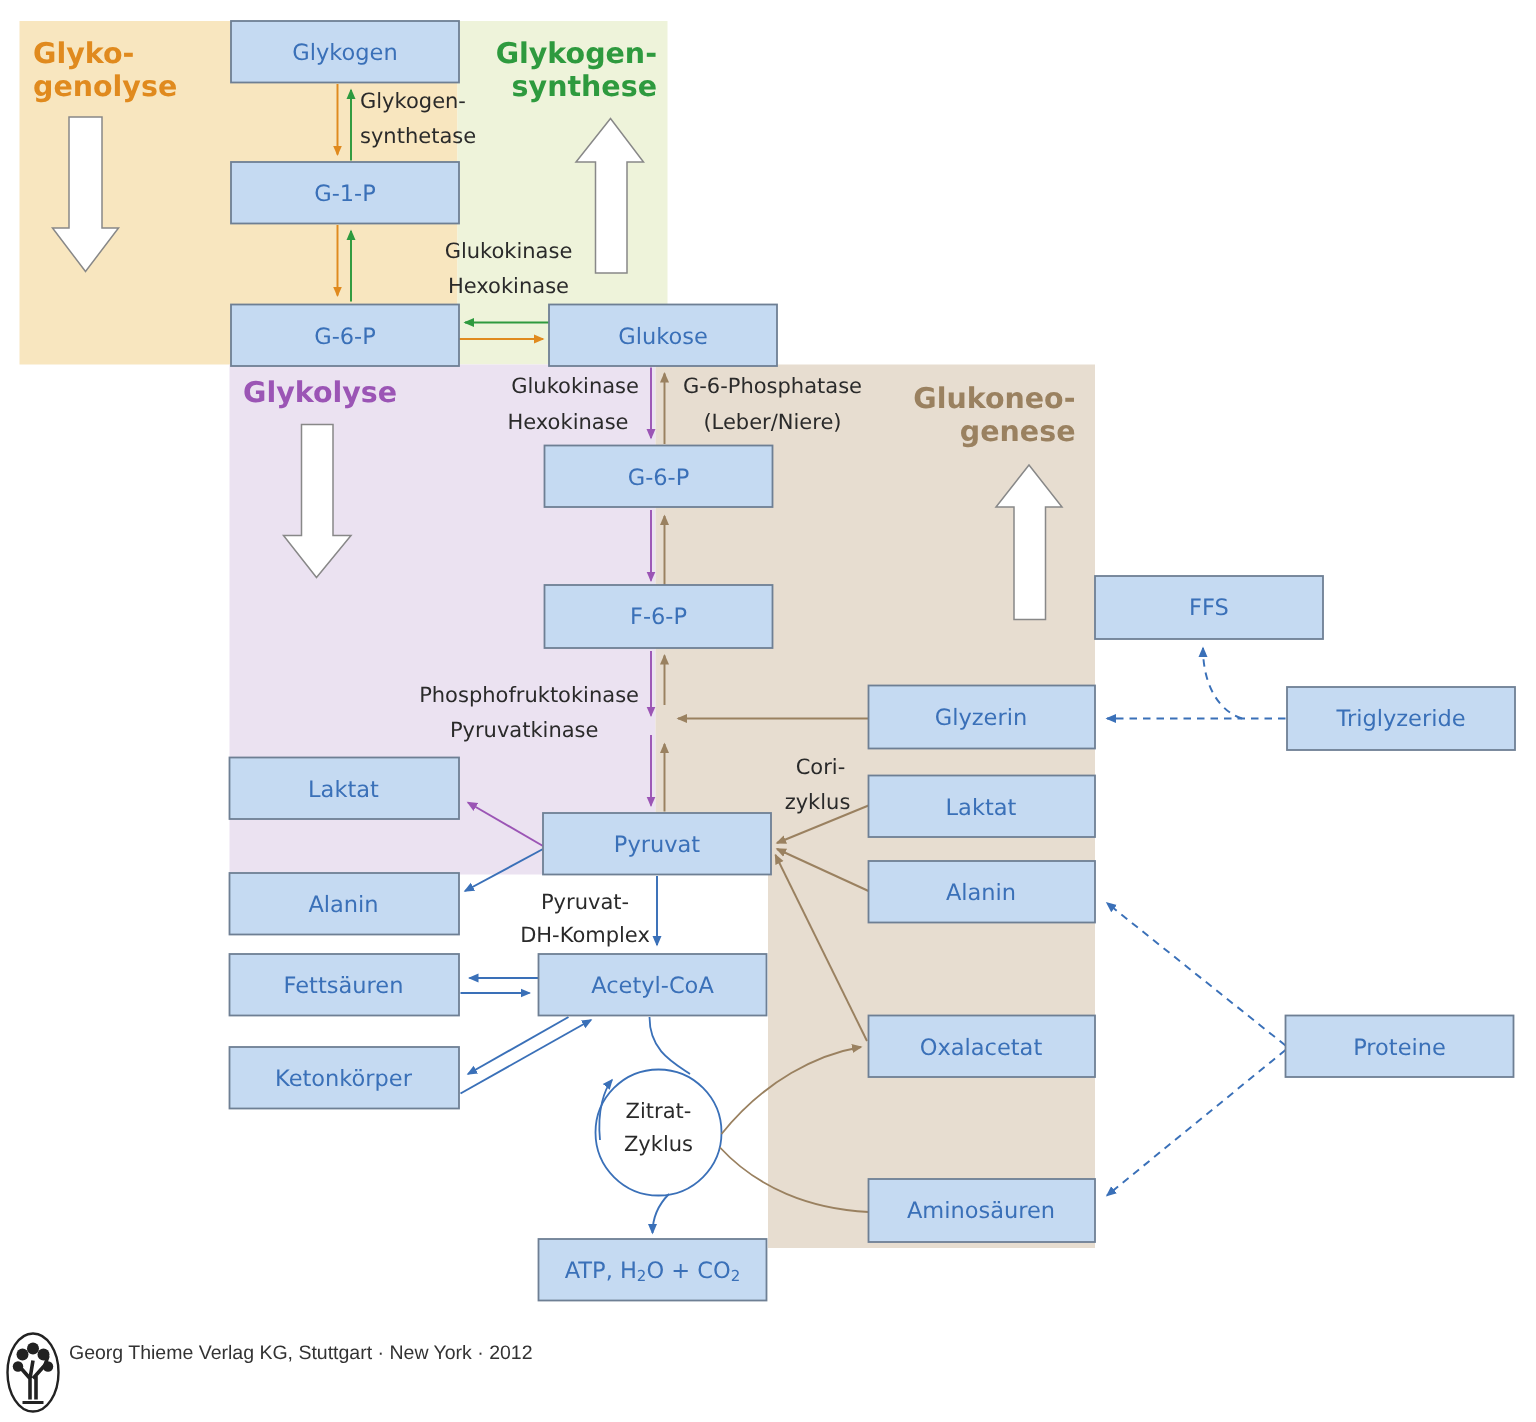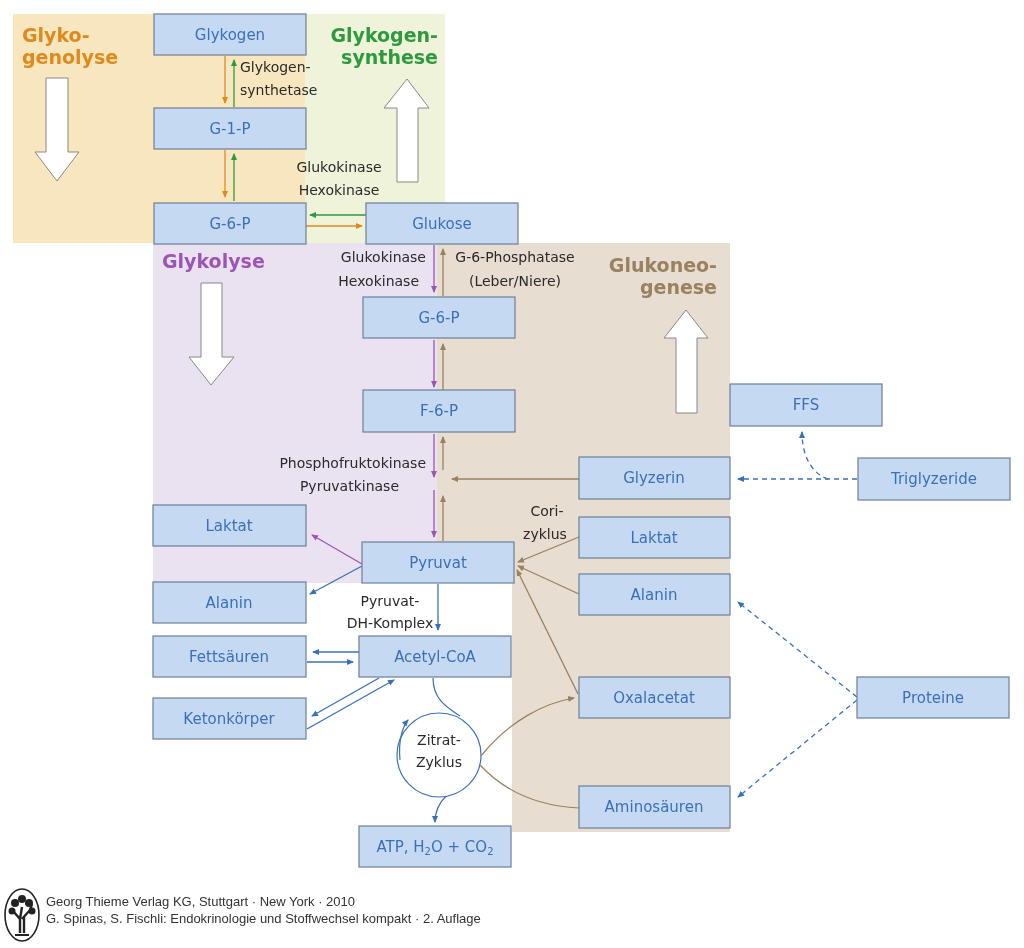--- a/index.html
+++ b/index.html
@@ -204,15 +204,14 @@
   <path d="M17,46 L17,32 L10,24 M17,32 L19,20 M19,32 L27,23 L29,17 M21,46 L21,30" stroke="#222" stroke-width="2.4" fill="none"></path>
   <circle cx="12" cy="16" r="4" fill="#222"></circle>
     <circle cx="19" cy="12" r="4" fill="#222"></circle>
     <circle cx="26" cy="16" r="4" fill="#222"></circle>
   <circle cx="9" cy="24" r="3.5" fill="#222"></circle>
     <circle cx="29" cy="24" r="3.5" fill="#222"></circle>
   <path d="M12,48 L26,48" stroke="#222" stroke-width="2"></path>
 </svg>
 
 <div class="footer">
-  <div>Georg Thieme Verlag KG, Stuttgart · New York · 2010</div>
-  <div>G. Spinas, S. Fischli: Endokrinologie und Stoffwechsel kompakt · 2. Auflage</div>
+  <div>Georg Thieme Verlag KG, Stuttgart · New York · 2012</div>
 </div>
 
 </body></html>

